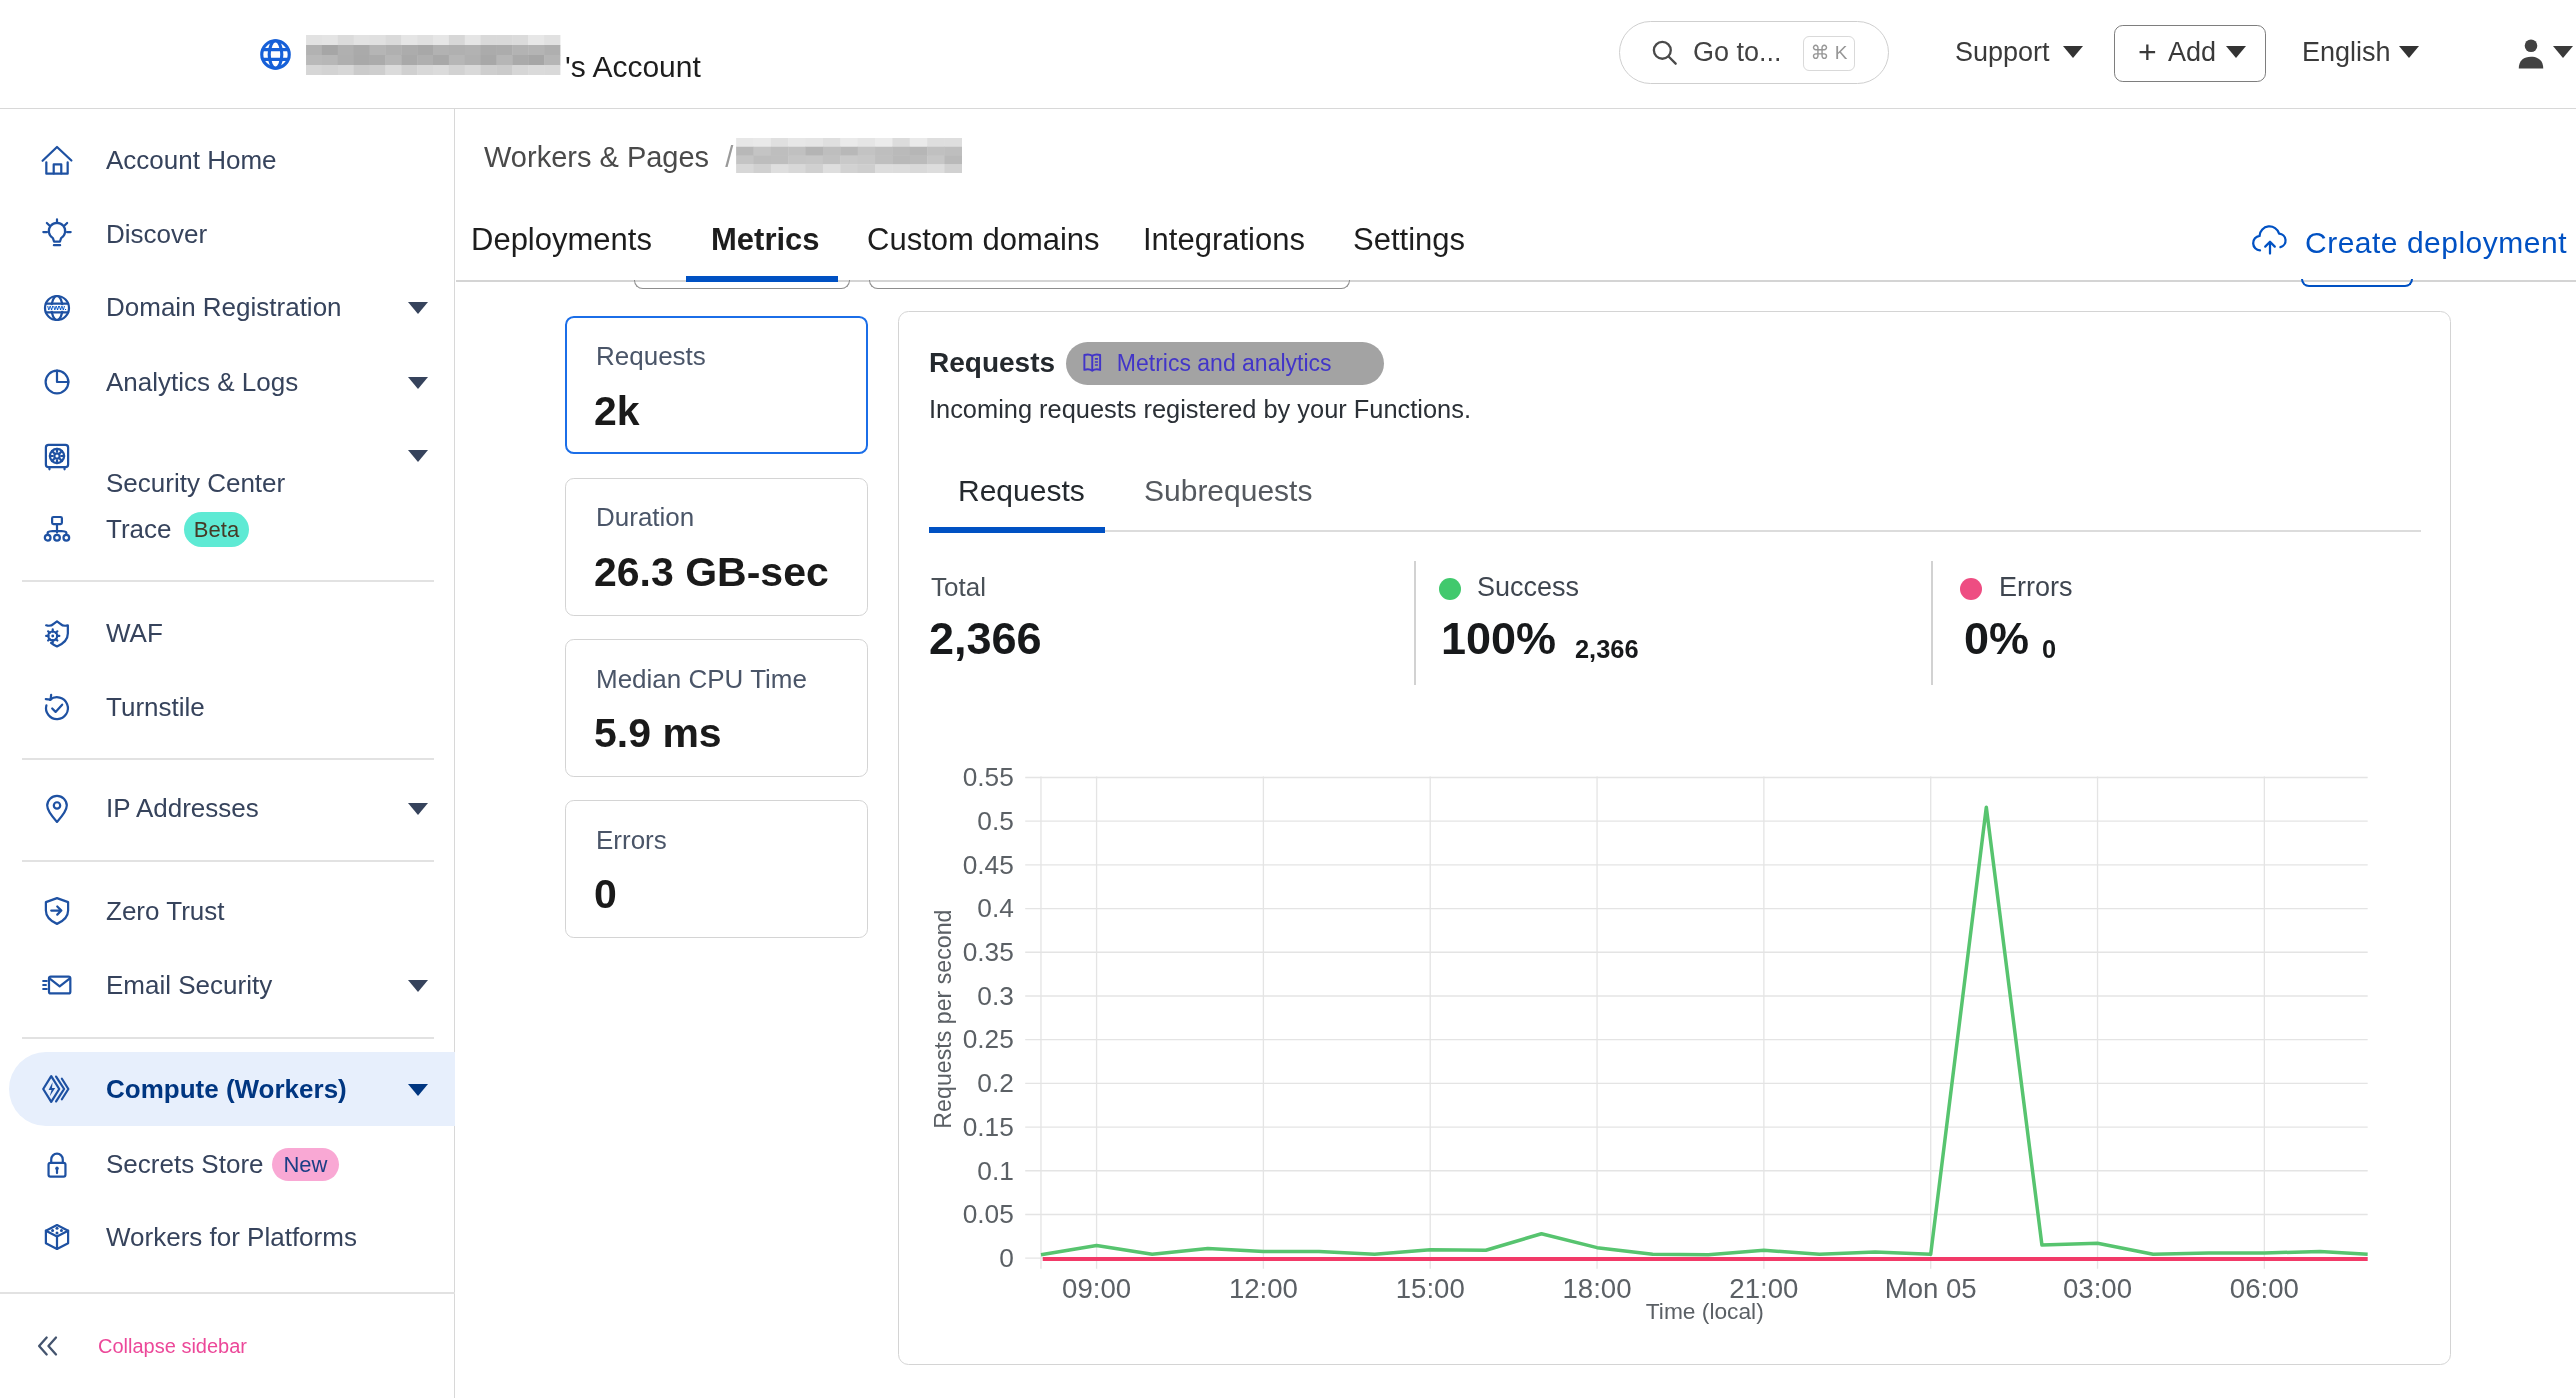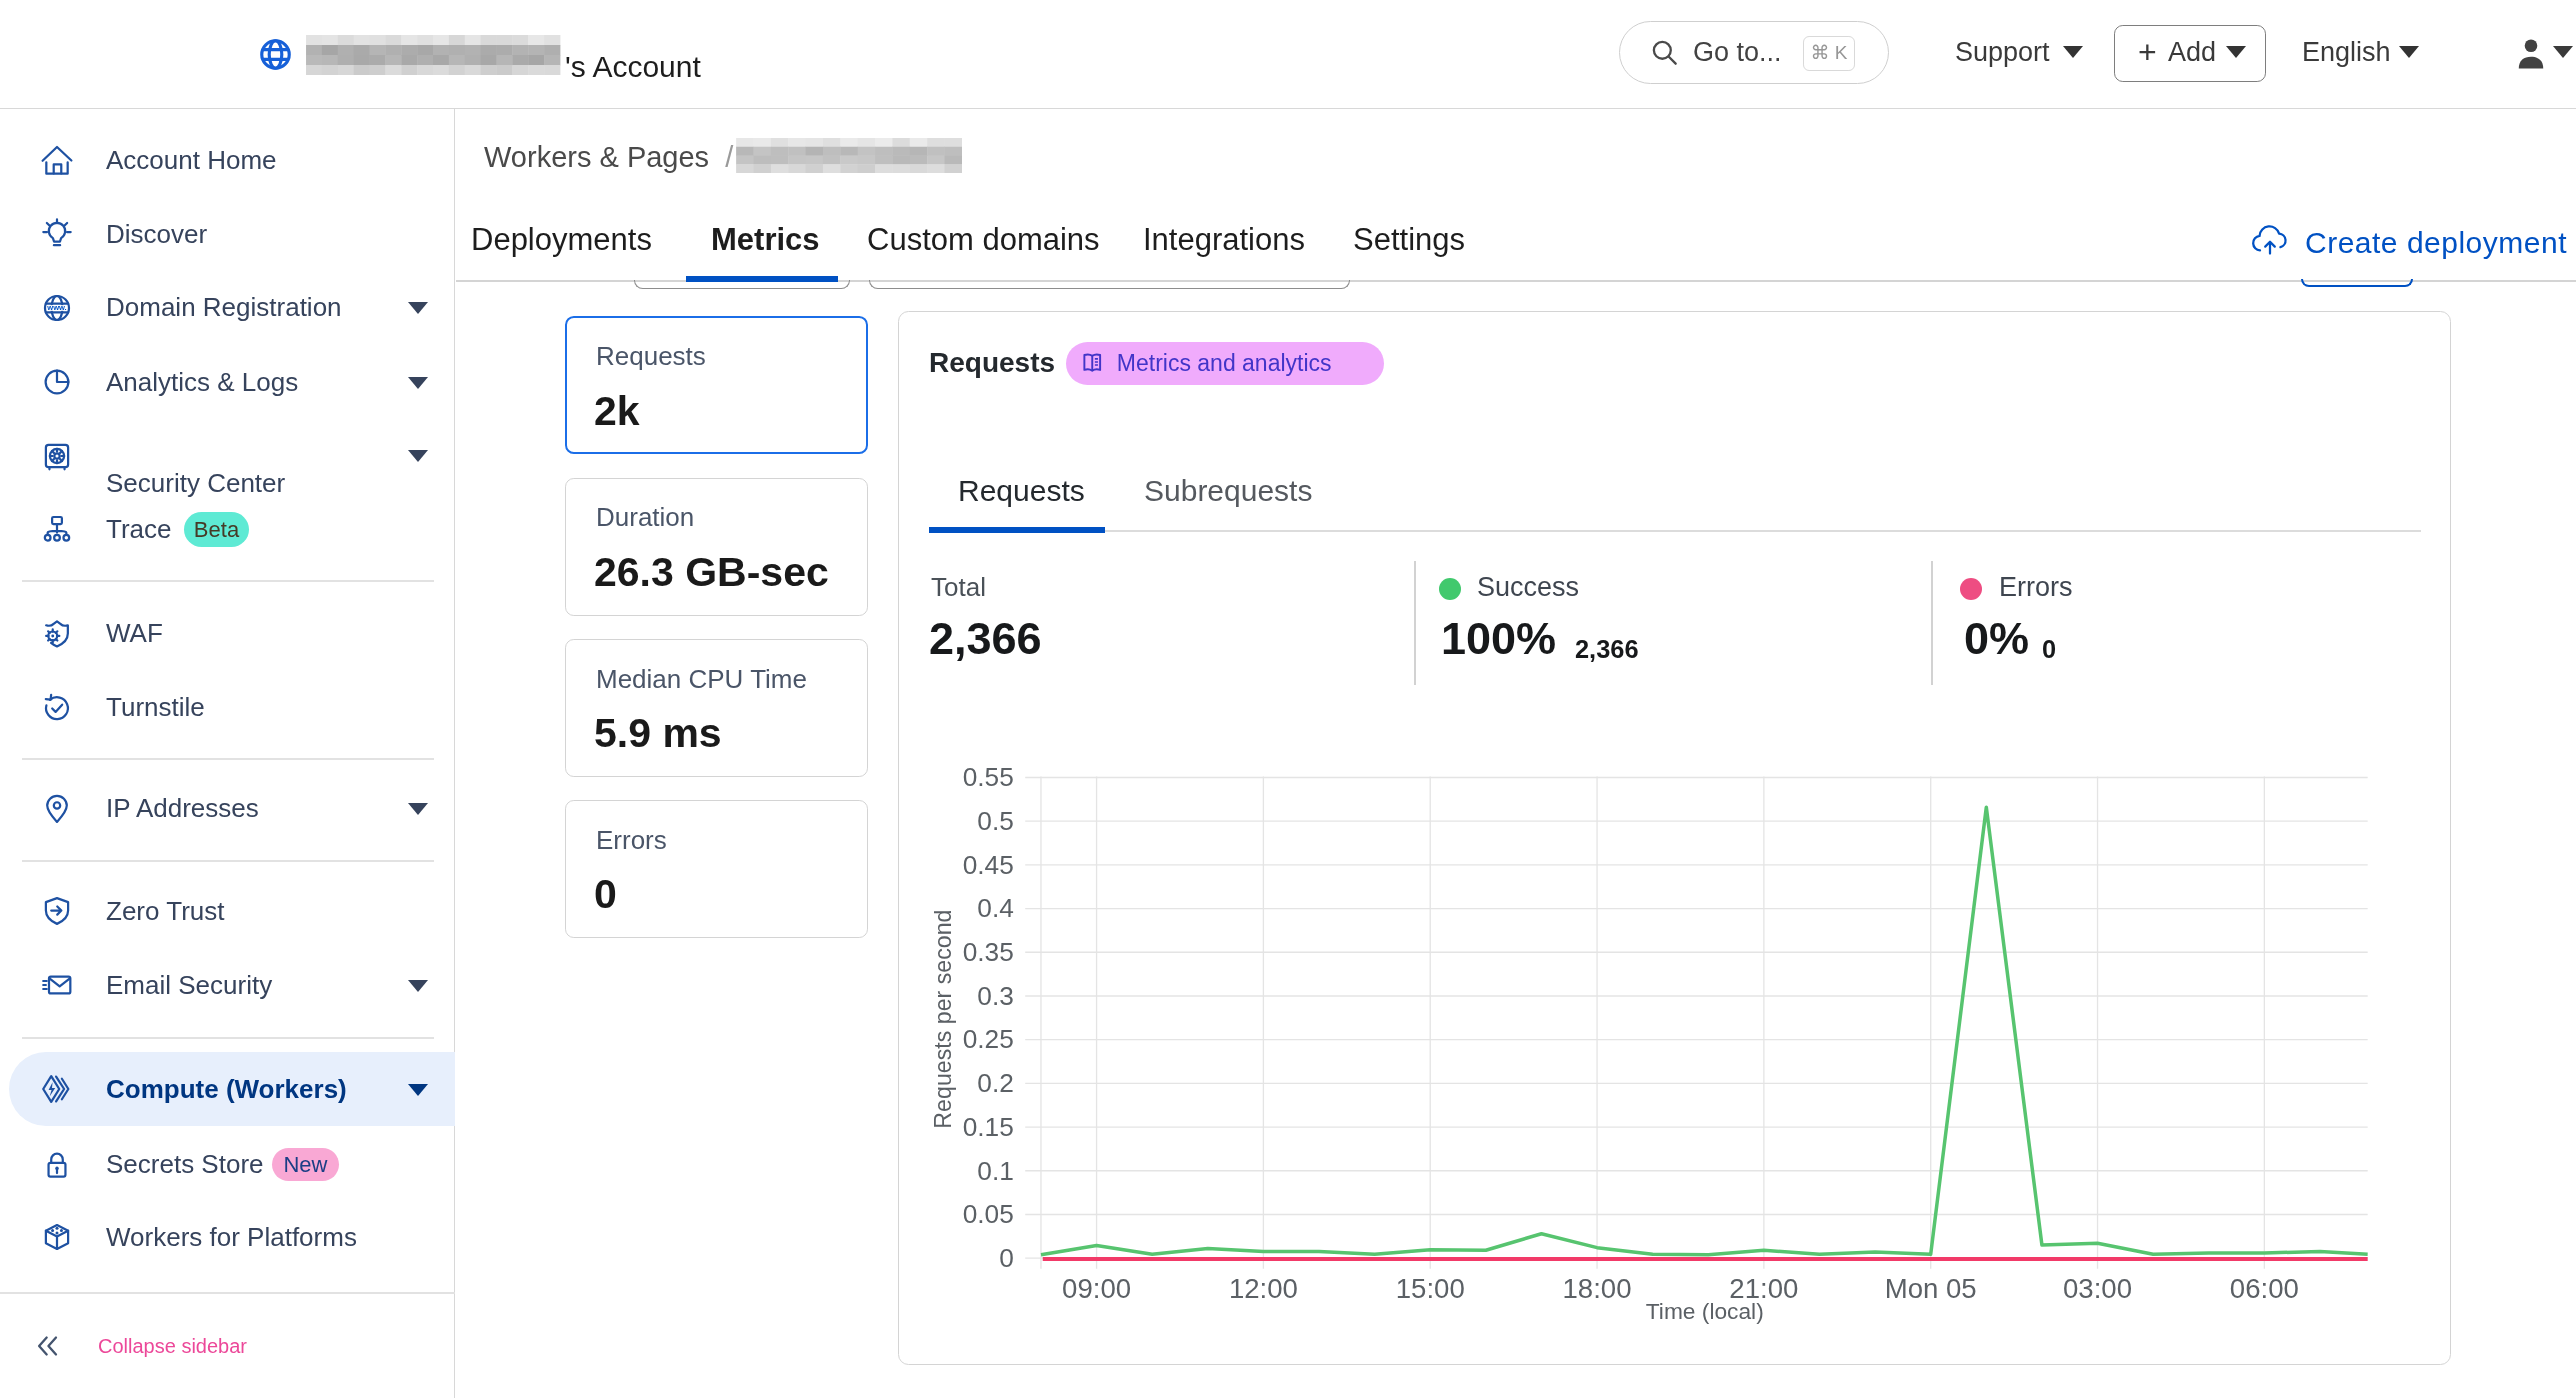--- a/index.html
+++ b/index.html
@@ -185,30 +185,31 @@
 
   <div class="abs" style="left:634px;top:280px;width:216px;height:8.8px;border:1.8px solid #8d8d8d;border-radius:0 0 8.8px 8.8px;border-top:none;"></div>
   <div class="abs" style="left:869px;top:280px;width:481px;height:8.8px;border:1.8px solid #8d8d8d;border-radius:0 0 8.8px 8.8px;border-top:none;"></div>
   <div class="abs" style="left:2301px;top:279px;width:112px;height:8px;border:2.6px solid #0051c3;border-radius:0 0 8.8px 8.8px;border-top:none;"></div>
 
   <div id="cards"></div>
 
   <div class="abs" id="panel" style="left:898px;top:311px;width:1553px;height:1054px;border:1.8px solid #d4d4d4;border-radius:10.5px;background:#fff;"></div>
 
   <div class="abs" style="left:929px;top:343px;height:40px;line-height:40px;font-size:28px;font-weight:bold;color:#24292e;">Requests</div>
-  <div class="abs" id="badge" style="left:1066px;top:342px;width:318px;height:43px;border-radius:22px;background:#f0abfc;display:flex;align-items:center;padding-left:14px;">
+  <div class="abs" id="badge" style="left:1066px;top:342px;width:318px;height:43px;border-radius:22px;background:#a3a3a3;display:flex;align-items:center;padding-left:14px;">
     <span id="book-ic" style="margin-right:12.3px;display:inline-flex;">
         <svg width="24.5" height="24.5" viewBox="0 0 28 28" fill="none">
           <path d="M14 5.5 C11.5 3.8 8.2 3.6 5 4.6 V21.6 C8.2 20.6 11.5 20.8 14 22.5 C16.5 20.8 19.8 20.6 23 21.6 V4.6 C19.8 3.6 16.5 3.8 14 5.5 Z" stroke="#4235c8" stroke-width="2.2" stroke-linejoin="round"></path>
           <path d="M14 5.5 V22.5" stroke="#4235c8" stroke-width="2.2"></path>
           <path d="M17 9 h3.5 M17 12.5 h3.5 M17 16 h3.5" stroke="#4235c8" stroke-width="1.8"></path>
         </svg>
       </span>
     <span style="font-size:23px;color:#4235c8;">Metrics and analytics</span>
   </div>
+  <div class="abs" style="left:929px;top:393px;height:32px;line-height:32px;font-size:25.4px;color:#2b3036;">Incoming requests registered by your Functions.</div>
 
   <div class="abs" style="left:958px;top:471px;height:39px;line-height:39px;font-size:30px;color:#24292e;">Requests</div>
   <div class="abs" style="left:1144px;top:471px;height:39px;line-height:39px;font-size:30px;color:#55595f;">Subrequests</div>
   <div class="abs" style="left:929px;top:530px;width:1492px;height:1.8px;background:#dcdcdc;"></div>
   <div class="abs" style="left:929px;top:527px;width:176px;height:6.1px;background:#0051c3;"></div>
 
   <div class="abs" style="left:931px;top:571px;height:32px;line-height:32px;font-size:26px;color:#4a5158;">Total</div>
   <div class="abs" style="left:929px;top:613px;height:51px;line-height:51px;font-size:45px;font-weight:bold;color:#17191b;">2,366</div>
   <div class="abs" style="left:1414px;top:561px;width:1.8px;height:124px;background:#d2d2d2;"></div>
   <div class="abs" style="left:1439px;top:578px;width:22px;height:22px;border-radius:50%;background:#41c96d;"></div>

